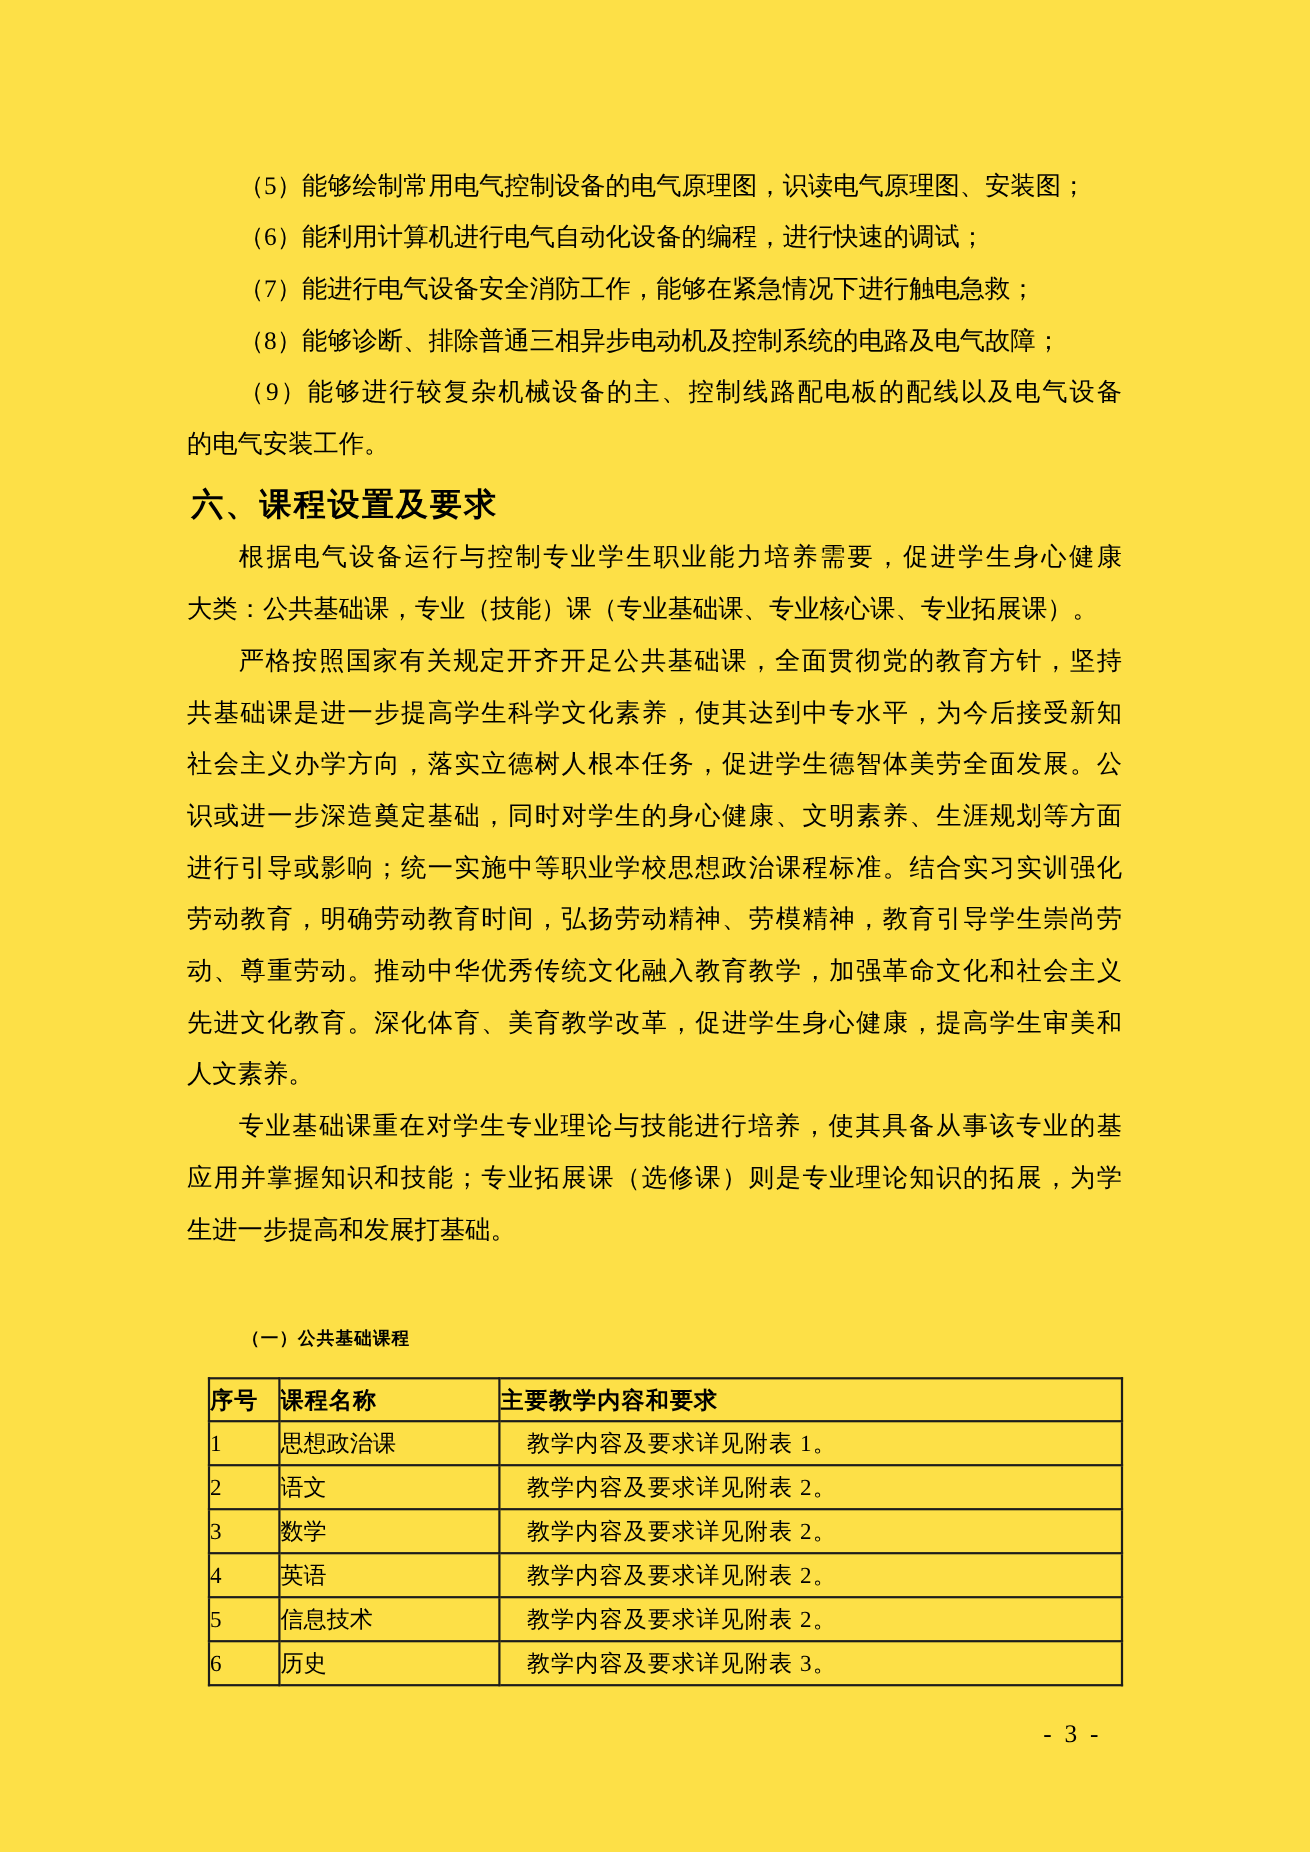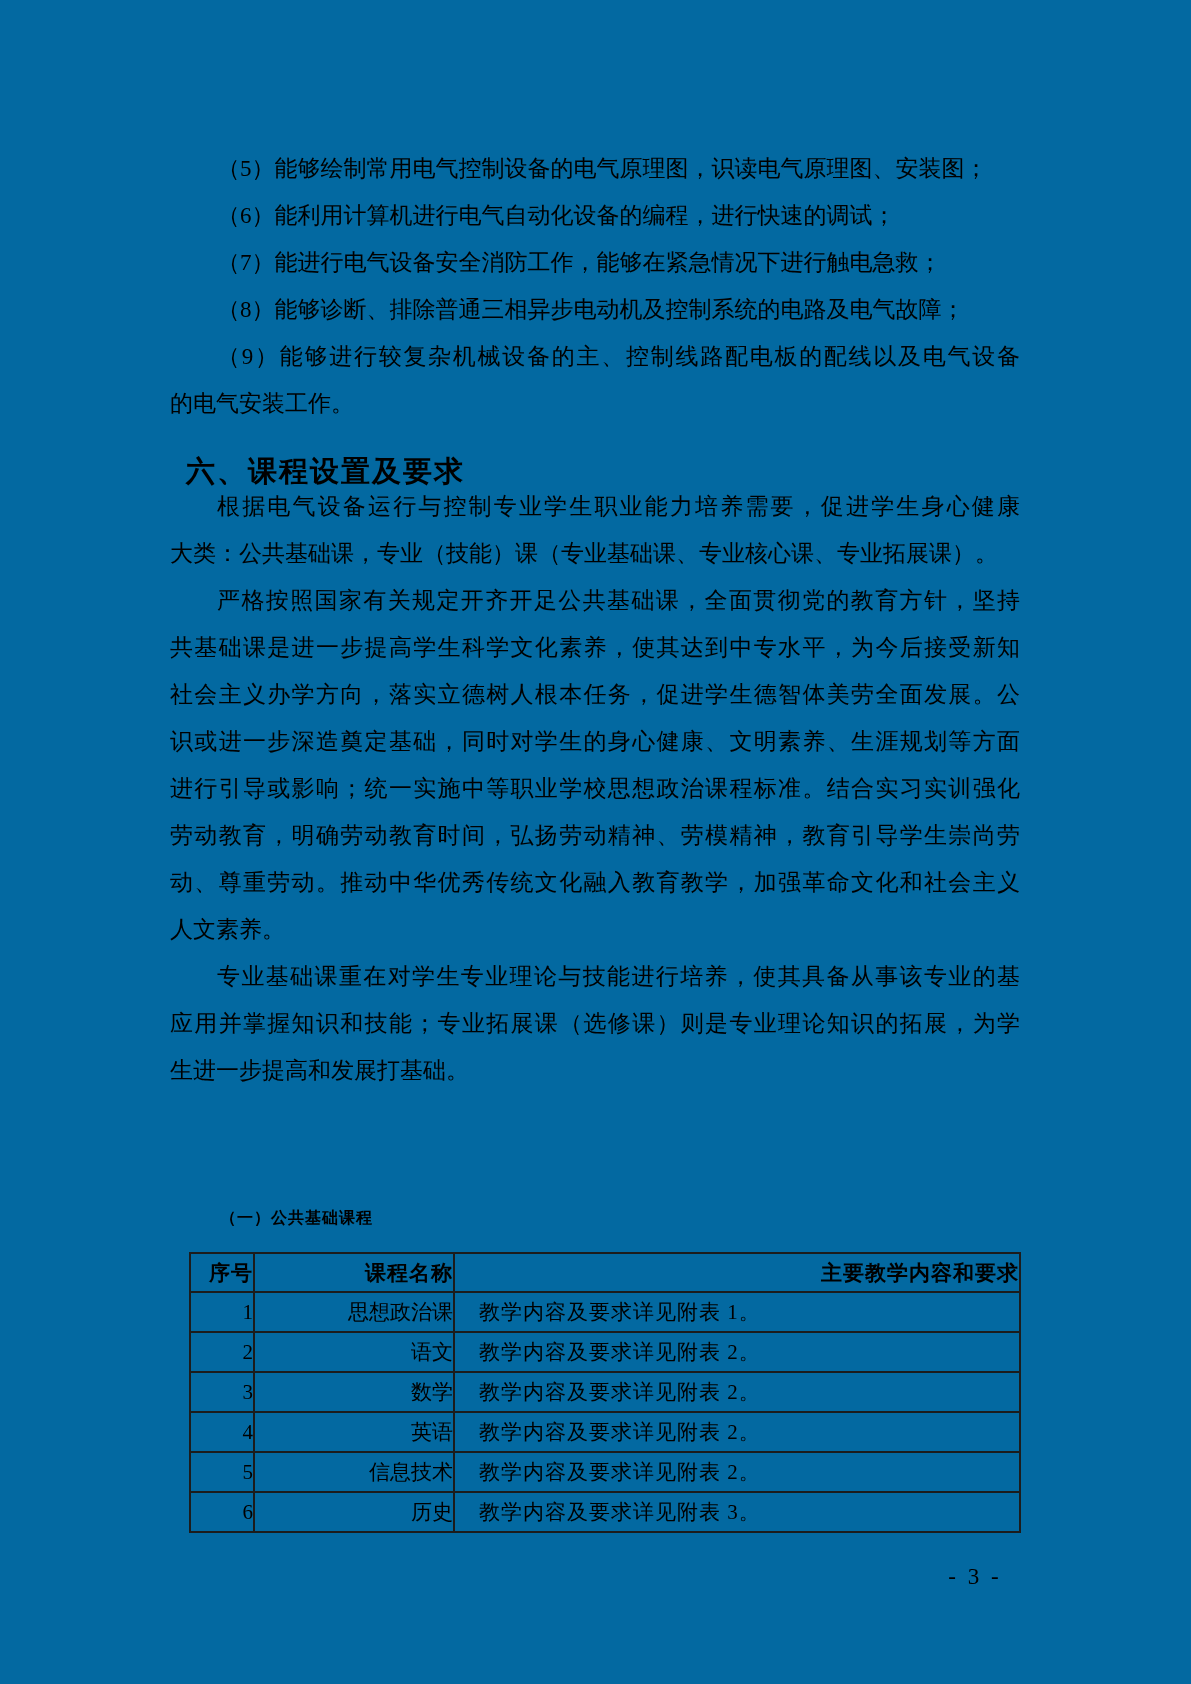--- a/index.html
+++ b/index.html
@@ -4,21 +4,21 @@
 <style>
   html, body {
     margin: 0;
     padding: 0;
     background: #ffffff;
   }
   .page {
     position: relative;
     width: 1191px;
     height: 1684px;
-    background: #0369a1;
+    background: #fde047;
     color: #000000;
     font-family: "Liberation Serif", "DejaVu Serif", serif;
     overflow: hidden;
   }
 
   
   .textblock {
     position: absolute;
     left: 170px;
     width: 850px;
@@ -38,21 +38,21 @@
   }
 
   #items    { top: 145px; }
   #bodytext { top: 483px; }
 
   
   #h2 {
     position: absolute;
     left: 170px;
     top: 431px;
-    margin: 16px;
+    margin: 4px;
     font-family: "Liberation Sans", "DejaVu Sans", sans-serif;
     font-weight: 700;
     font-size: 29px;
     line-height: 48px;
     letter-spacing: 2px;
     color: #000000;
   }
   #h3 {
     position: absolute;
     left: 170px;
@@ -78,21 +78,21 @@
     table-layout: fixed;
     font-size: 21px;
   }
   #ctable col.c1 { width: 64px; }
   #ctable col.c2 { width: 200px; }
   #ctable col.c3 { width: 566px; }
   #ctable th, #ctable td {
     border: 2px solid #1c1c1c;
     padding: 0;
     vertical-align: middle;
-    text-align: right;
+    text-align: left;
     overflow: hidden;
     white-space: nowrap;
   }
   #ctable th {
     height: 37px;
     font-family: "Liberation Sans", "DejaVu Sans", sans-serif;
     font-weight: 700;
     font-size: 21px;
     letter-spacing: 1px;
   }
@@ -133,20 +133,21 @@
   <div id="bodytext" class="textblock">
     <div class="ln ind jl">根据电气设备运行与控制专业学生职业能力培养需要，促进学生身心健康</div>
     <div class="ln">大类：公共基础课，专业（技能）课（专业基础课、专业核心课、专业拓展课）。</div>
     <div class="ln ind jl">严格按照国家有关规定开齐开足公共基础课，全面贯彻党的教育方针，坚持</div>
     <div class="ln jl">共基础课是进一步提高学生科学文化素养，使其达到中专水平，为今后接受新知</div>
     <div class="ln jl">社会主义办学方向，落实立德树人根本任务，促进学生德智体美劳全面发展。公</div>
     <div class="ln jl">识或进一步深造奠定基础，同时对学生的身心健康、文明素养、生涯规划等方面</div>
     <div class="ln jl">进行引导或影响；统一实施中等职业学校思想政治课程标准。结合实习实训强化</div>
     <div class="ln jl">劳动教育，明确劳动教育时间，弘扬劳动精神、劳模精神，教育引导学生崇尚劳</div>
     <div class="ln jl">动、尊重劳动。推动中华优秀传统文化融入教育教学，加强革命文化和社会主义</div>
+    <div class="ln jl">先进文化教育。深化体育、美育教学改革，促进学生身心健康，提高学生审美和</div>
     <div class="ln">人文素养。</div>
     <div class="ln ind jl">专业基础课重在对学生专业理论与技能进行培养，使其具备从事该专业的基</div>
     <div class="ln jl">应用并掌握知识和技能；专业拓展课（选修课）则是专业理论知识的拓展，为学</div>
     <div class="ln">生进一步提高和发展打基础。</div>
   </div>
 
   <h3 id="h3">（一）公共基础课程</h3>
 
   <table id="ctable">
     <colgroup>

